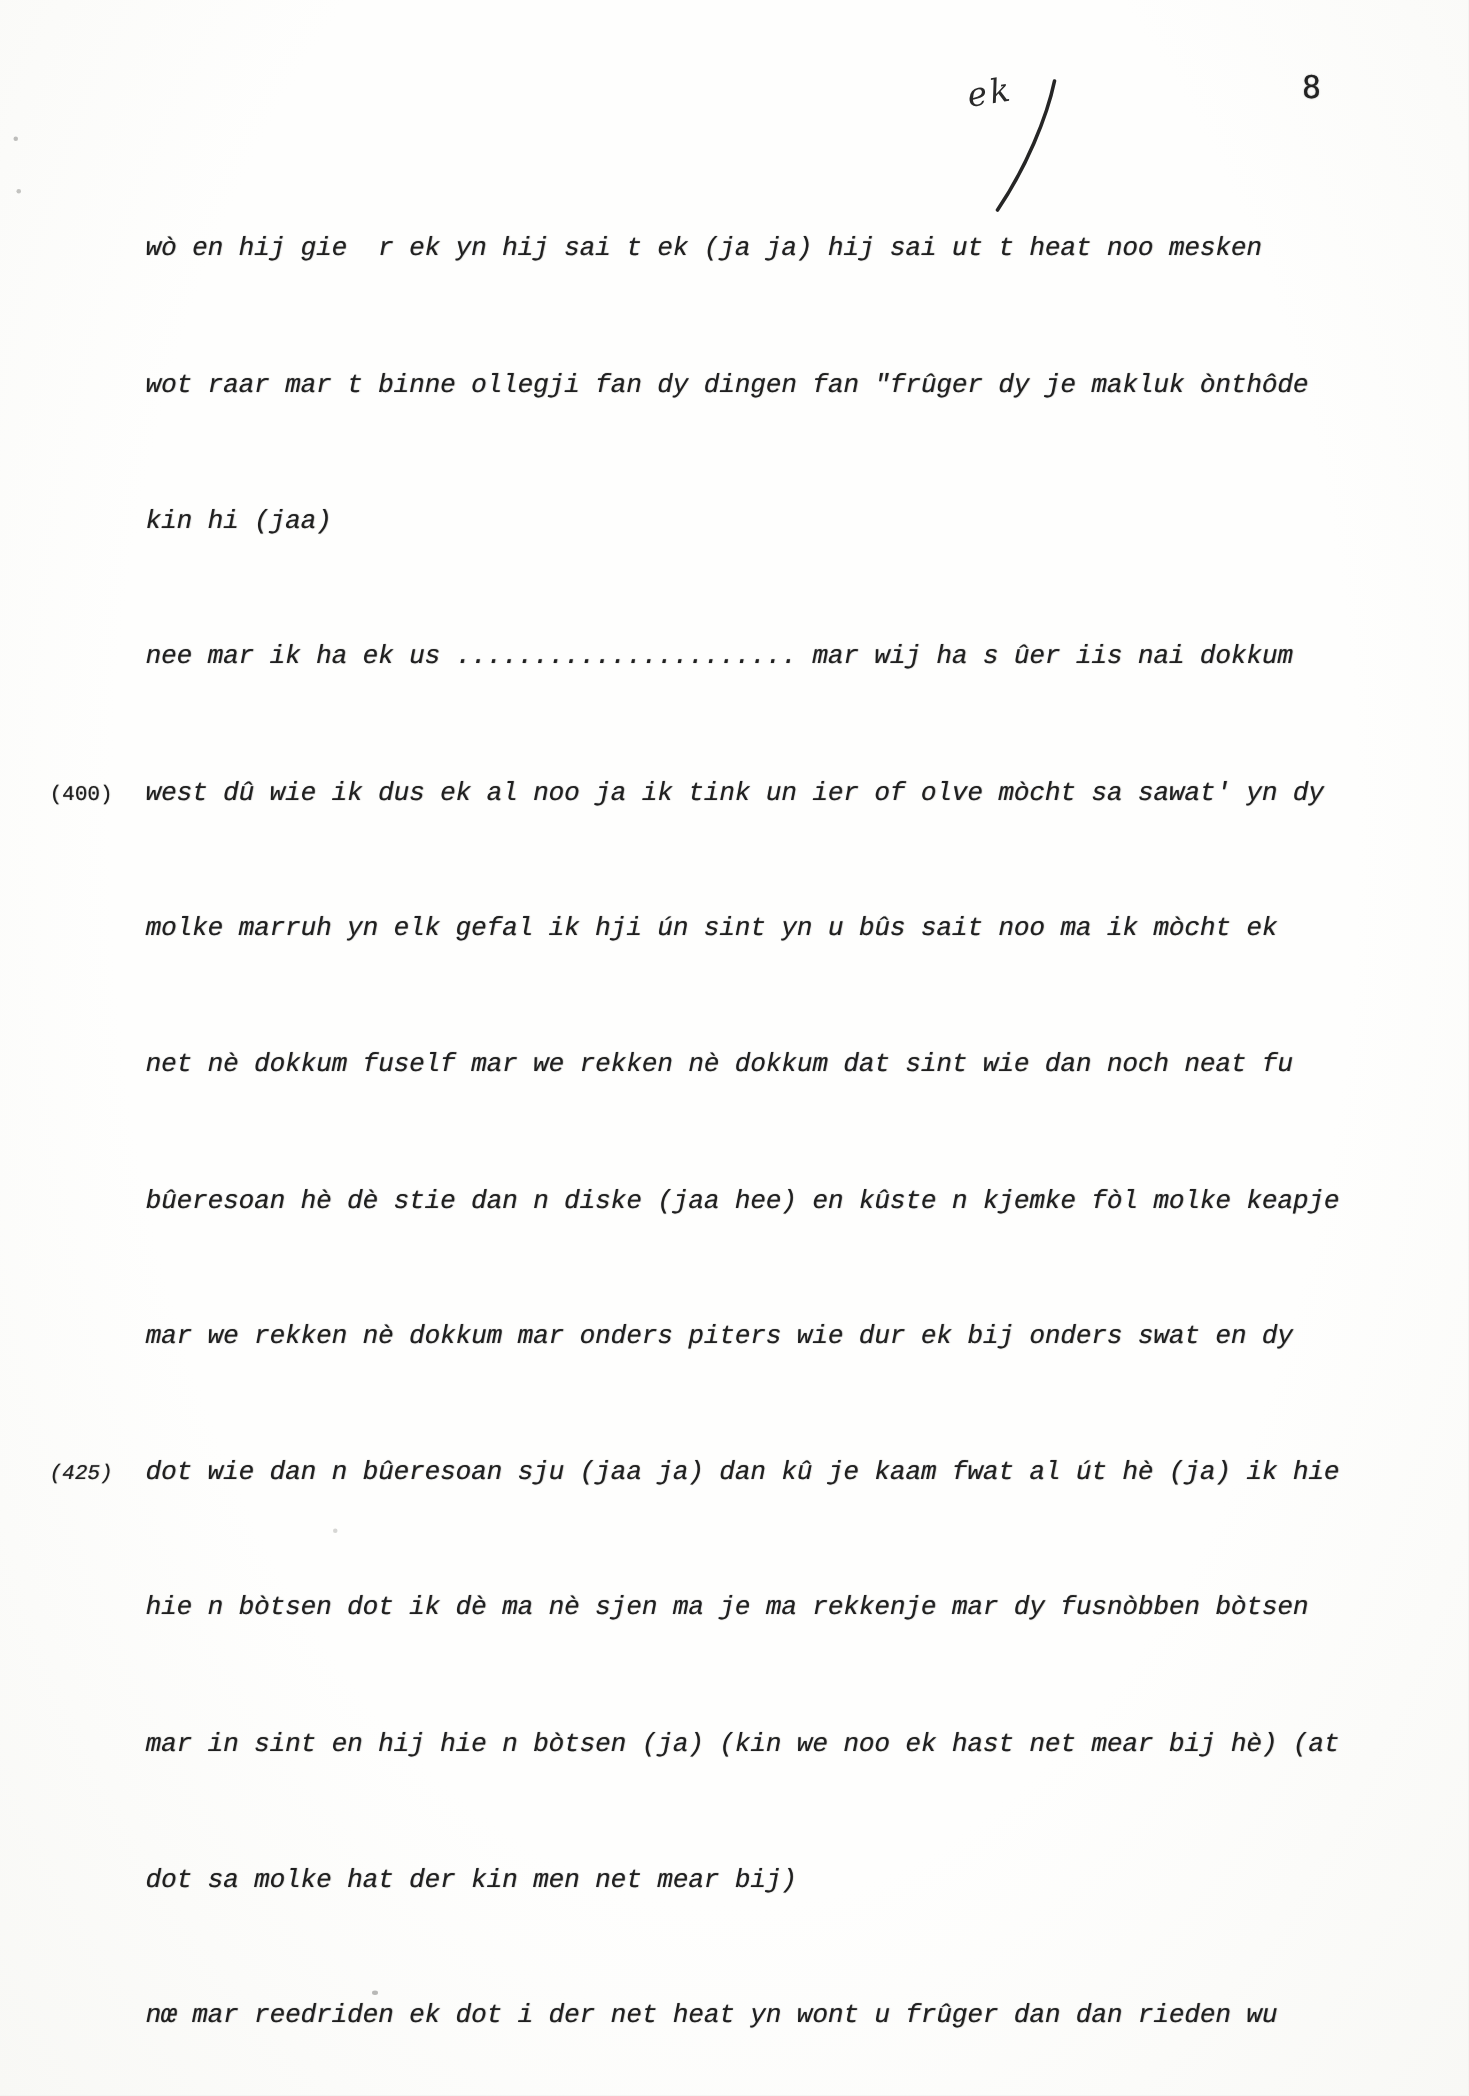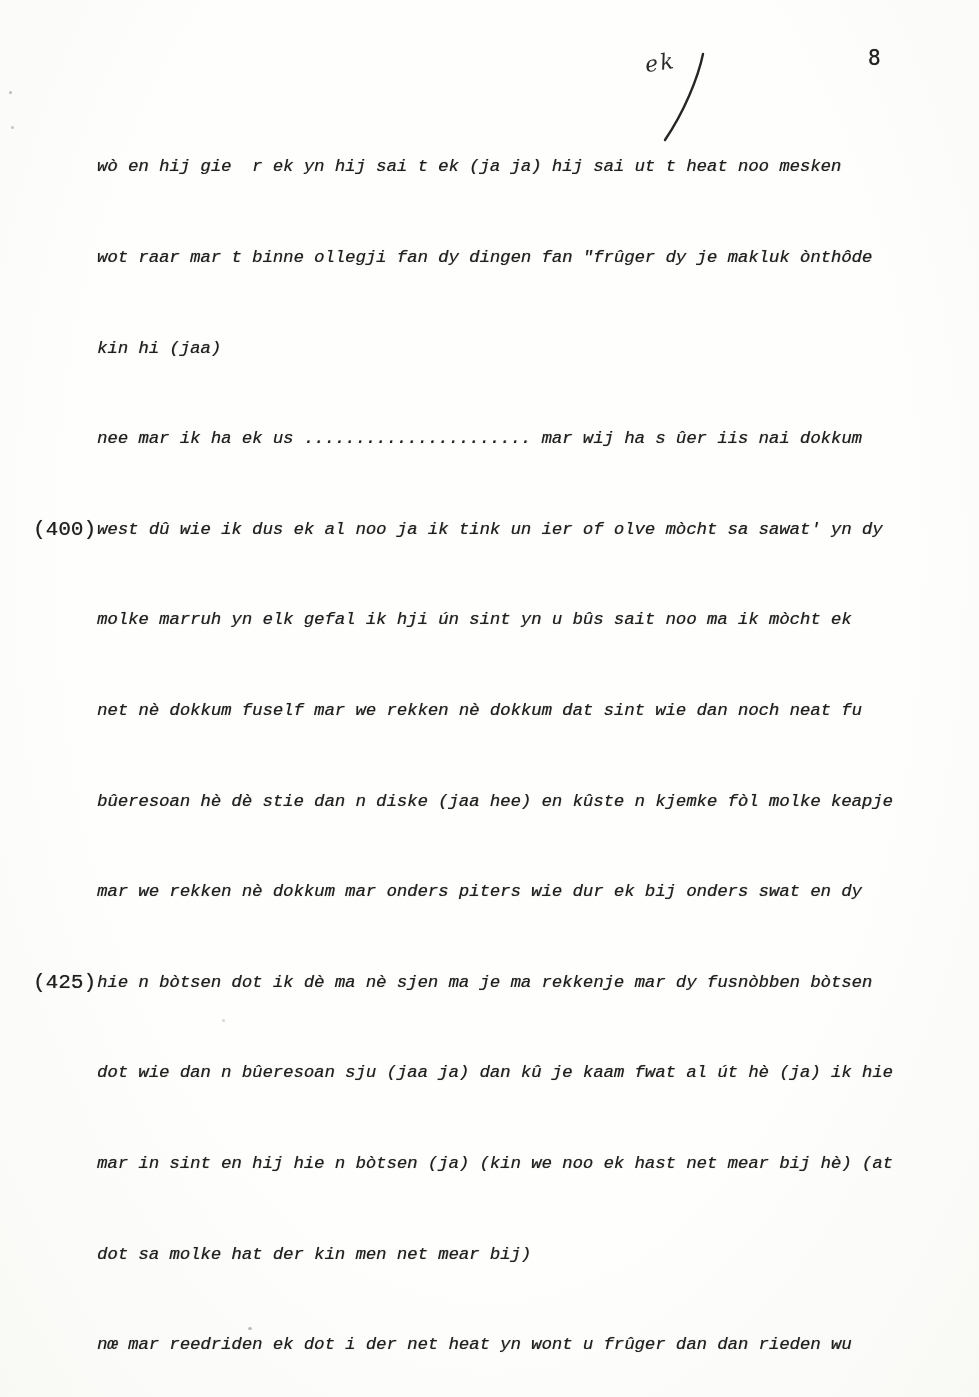--- a/index.html
+++ b/index.html
@@ -38,27 +38,27 @@
     text-shadow: 0.3px 0.2px 0.7px rgba(25,25,25,0.65);
     letter-spacing: -0.1px;
   }
   .line {
     height: 30.2px;
     font-style: italic;
   }
   .margin-marker {
     position: absolute;
     left: 33px;
-    font-size: 21px;
+    font-size: 14px;
     line-height: 30.2px;
     white-space: pre;
     text-shadow: 0.3px 0.2px 0.7px rgba(25,25,25,0.65);
   }
   .marker-400 { top: 515px; }
-  .marker-425 { top: 968px; }
+  .marker-425 { top: 968px; font-style: italic; }
   .hw-annotation {
     position: absolute;
     left: 645px;
     top: 50px;
     font-family: "DejaVu Serif", serif;
     font-style: italic;
     font-size: 22px;
     color: #2a2a2a;
     transform: rotate(-9deg);
     letter-spacing: 2px;
@@ -99,22 +99,22 @@
   <div class="text-block">
     <div class="line">wò en hij gie  r ek yn hij sai t ek (ja ja) hij sai ut t heat noo mesken</div>
     <div class="line">wot raar mar t binne ollegji fan dy dingen fan "frûger dy je makluk ònthôde</div>
     <div class="line">kin hi (jaa)</div>
     <div class="line">nee mar ik ha ek us ...................... mar wij ha s ûer iis nai dokkum</div>
     <div class="line">west dû wie ik dus ek al noo ja ik tink un ier of olve mòcht sa sawat' yn dy</div>
     <div class="line">molke marruh yn elk gefal ik hji ún sint yn u bûs sait noo ma ik mòcht ek</div>
     <div class="line">net nè dokkum fuself mar we rekken nè dokkum dat sint wie dan noch neat fu</div>
     <div class="line">bûeresoan hè dè stie dan n diske (jaa hee) en kûste n kjemke fòl molke keapje</div>
     <div class="line">mar we rekken nè dokkum mar onders piters wie dur ek bij onders swat en dy</div>
+    <div class="line">dot wie dan n bûeresoan sju (jaa ja) dan kû je kaam fwat al út hè (ja) ik hie</div>
     <div class="line">hie n bòtsen dot ik dè ma nè sjen ma je ma rekkenje mar dy fusnòbben bòtsen</div>
-    <div class="line">dot wie dan n bûeresoan sju (jaa ja) dan kû je kaam fwat al út hè (ja) ik hie</div>
     <div class="line">mar in sint en hij hie n bòtsen (ja) (kin we noo ek hast net mear bij hè) (at</div>
     <div class="line">dot sa molke hat der kin men net mear bij)</div>
     <div class="line">nœ mar reedriden ek dot i der net heat yn wont u frûger dan dan rieden wu</div>
     
     
     
     
     
     
     

